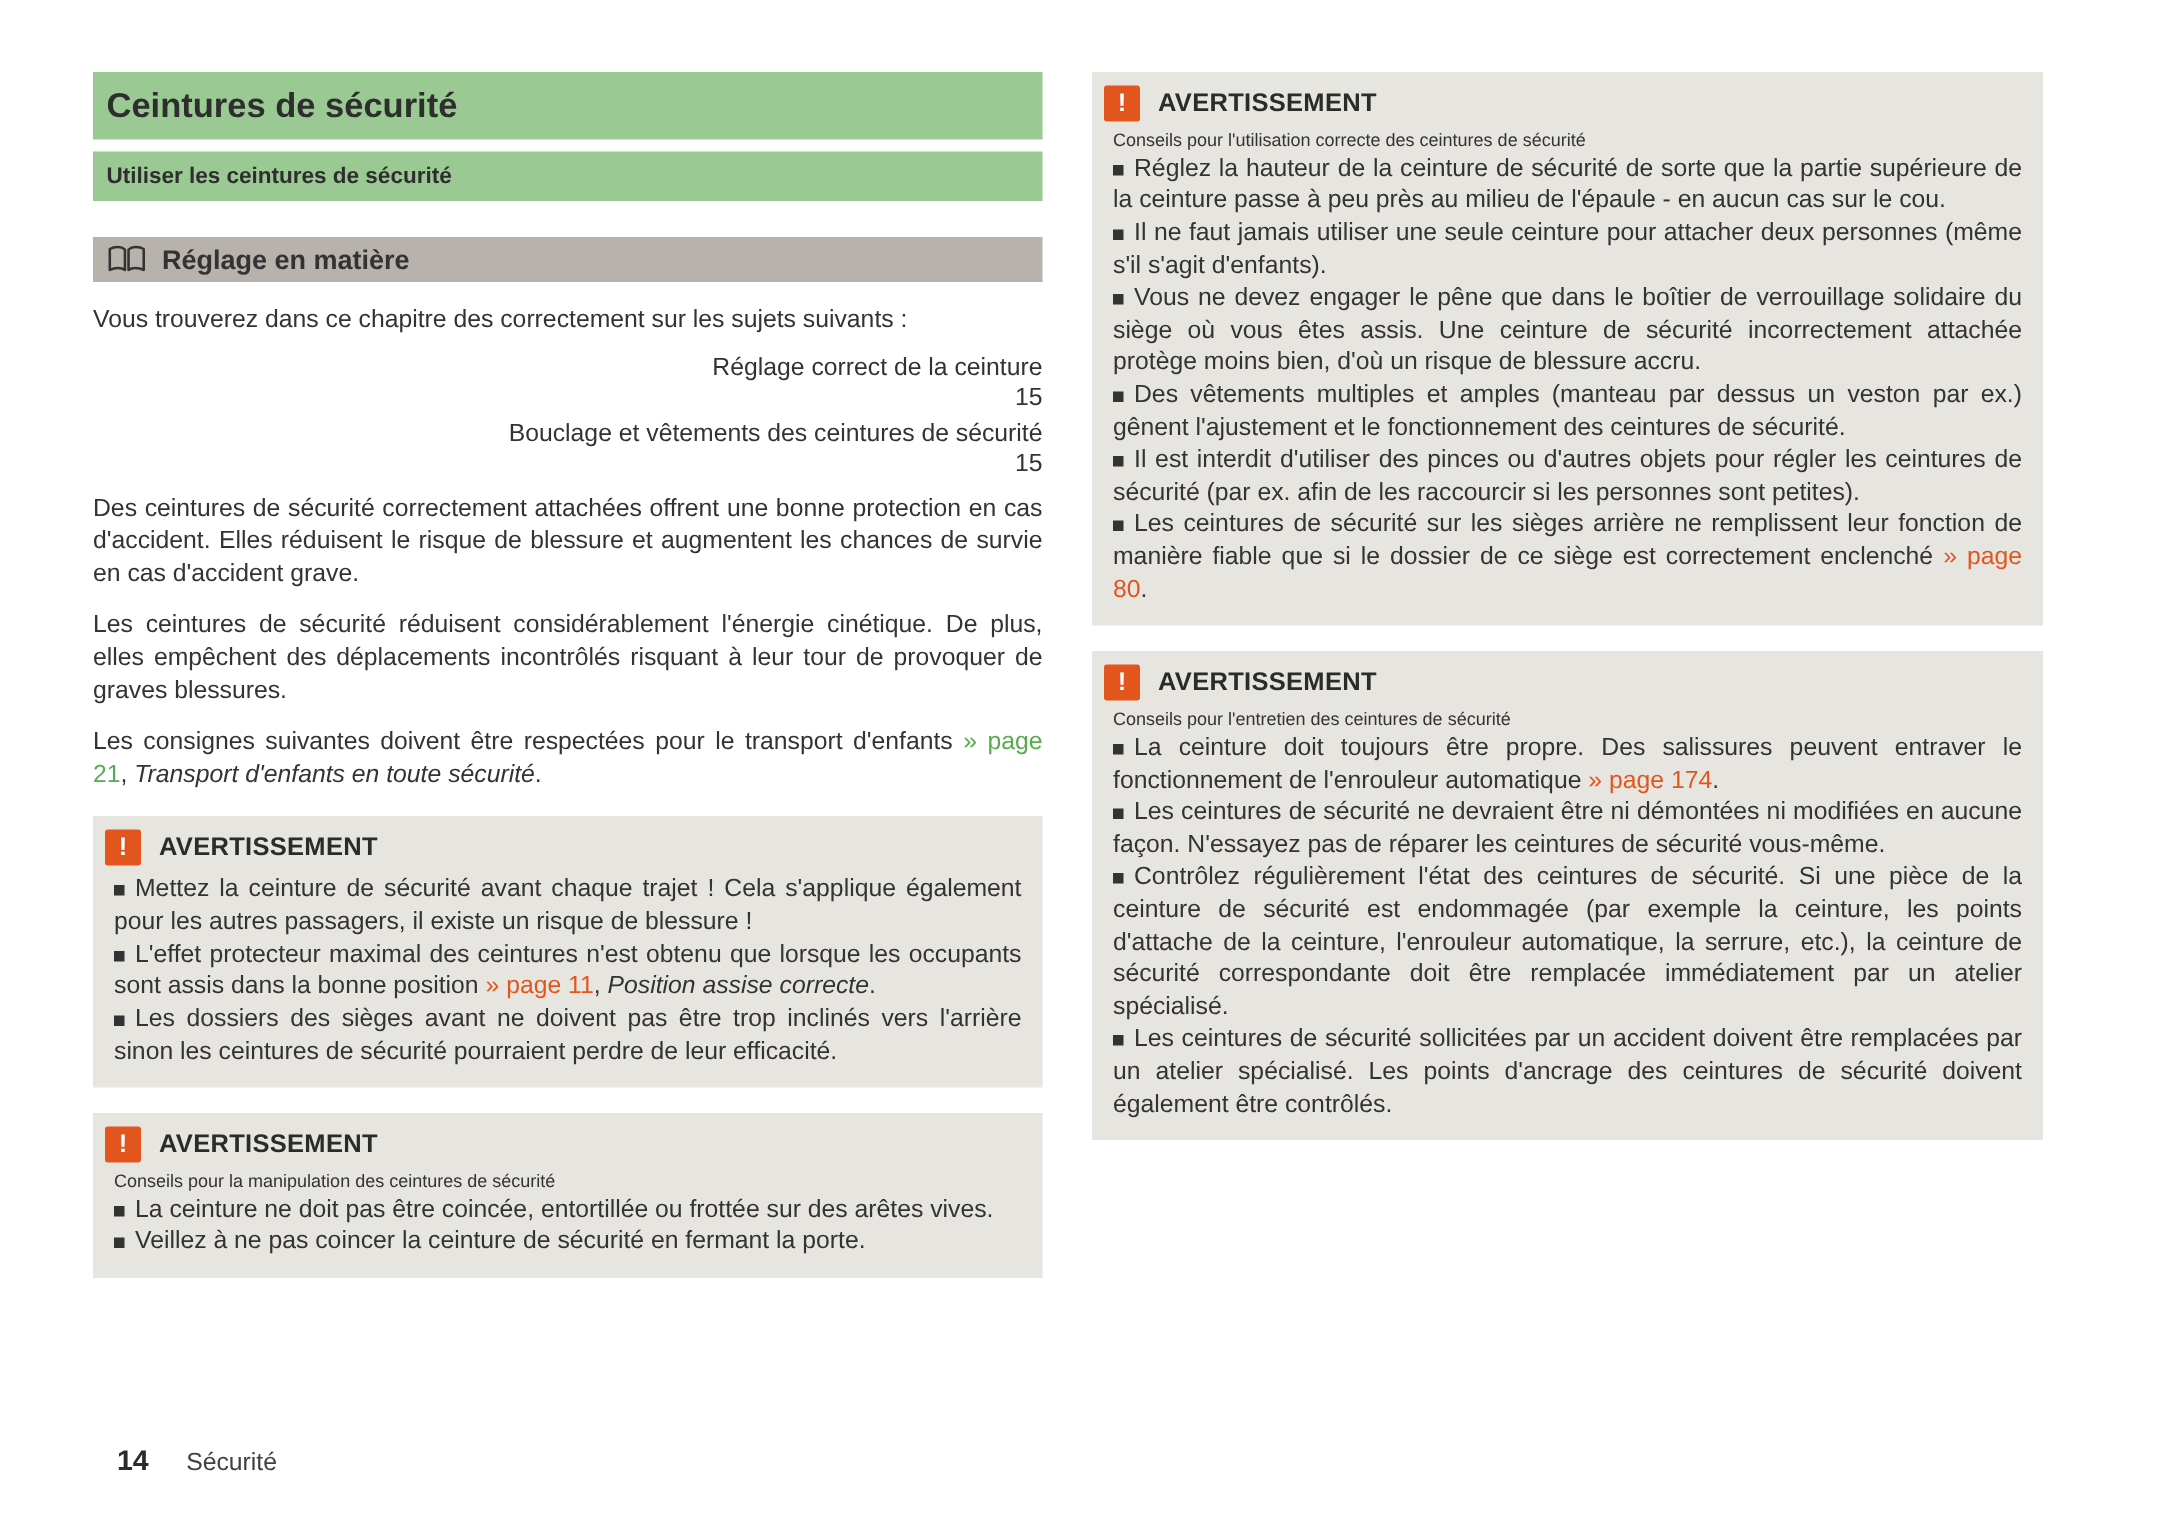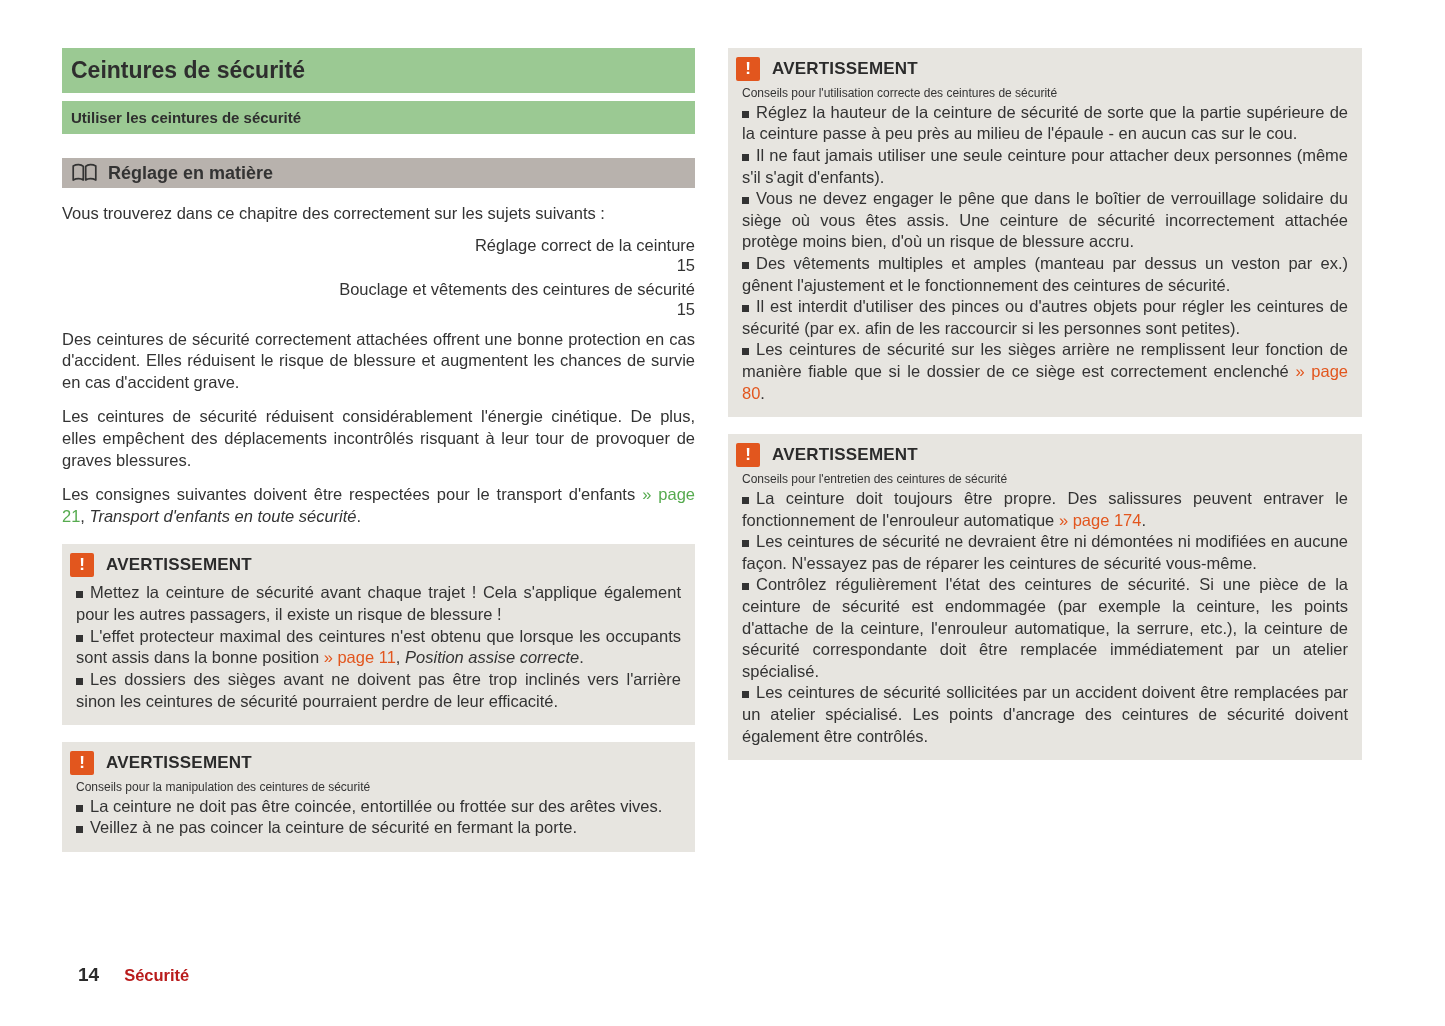--- a/index.html
+++ b/index.html
@@ -59,21 +59,21 @@
   .warn-title{font-weight:bold;font-size:17px;color:#2b2b2b;letter-spacing:0.2px;}
   .warn-intro{font-size:12px;line-height:1.31;text-align:left;}
   .bullet{font-size:16.5px;line-height:1.31;text-align:justify;}
   .sq{display:inline-block;width:7px;height:7px;background:#333;margin-right:7px;vertical-align:baseline;}
 
   .footer{
     position:absolute;left:62px;bottom:40px;
     display:flex;align-items:baseline;gap:25px;margin-left:16px;
   }
   .footer-num{font-weight:bold;font-size:19px;color:#2b2b2b;}
-  .footer-chapter{font-weight:bold;font-size:16.5px;color:#b91c1c;}
+  .footer-chapter{font-weight:normal;font-size:16.5px;color:#404040;}
 </style>
 </head>
 <body>
 
 <div class="columns">
 
   <div class="col-left">
     <div class="bar bar-title">
       <span>Ceintures de sécurité</span>
     </div>

